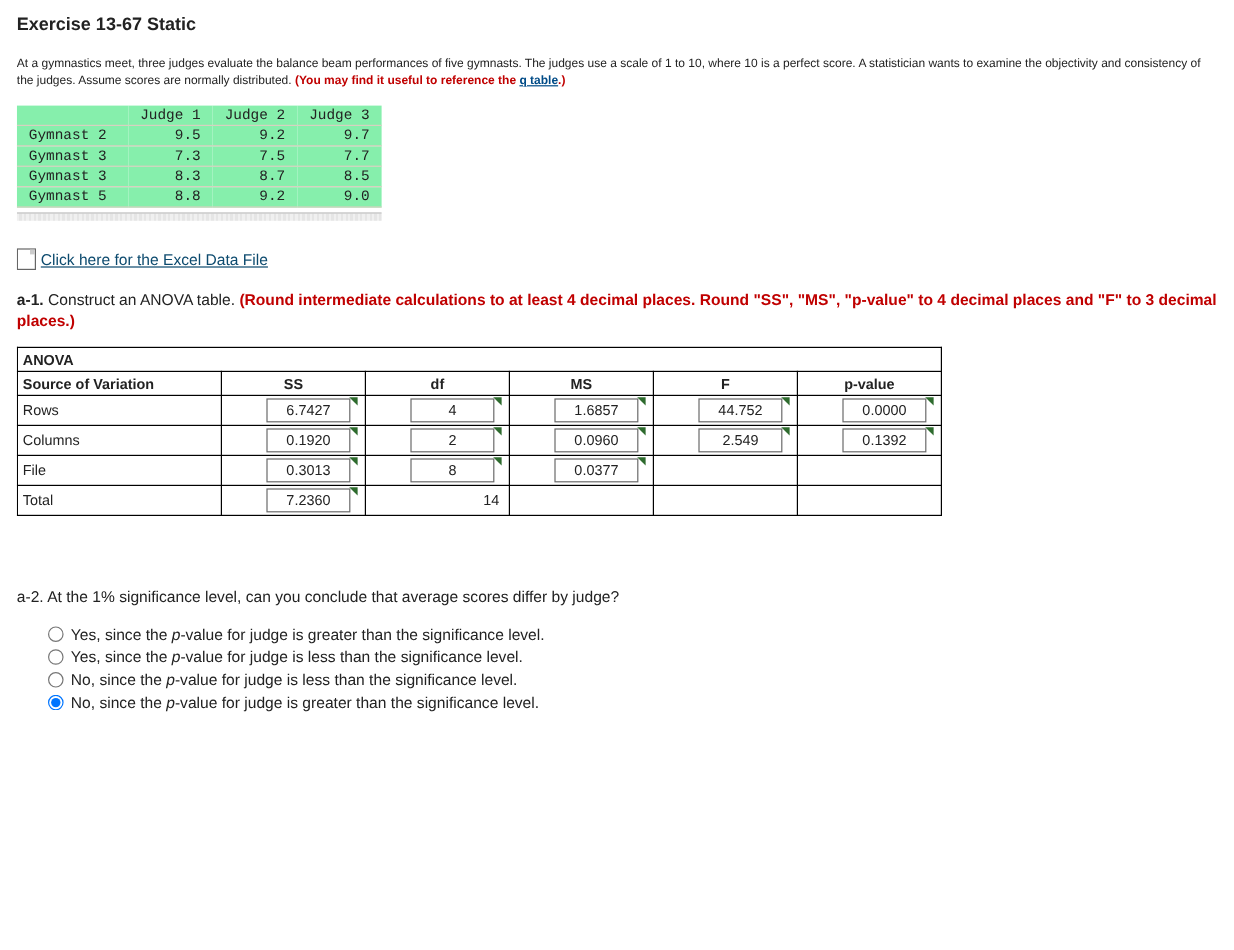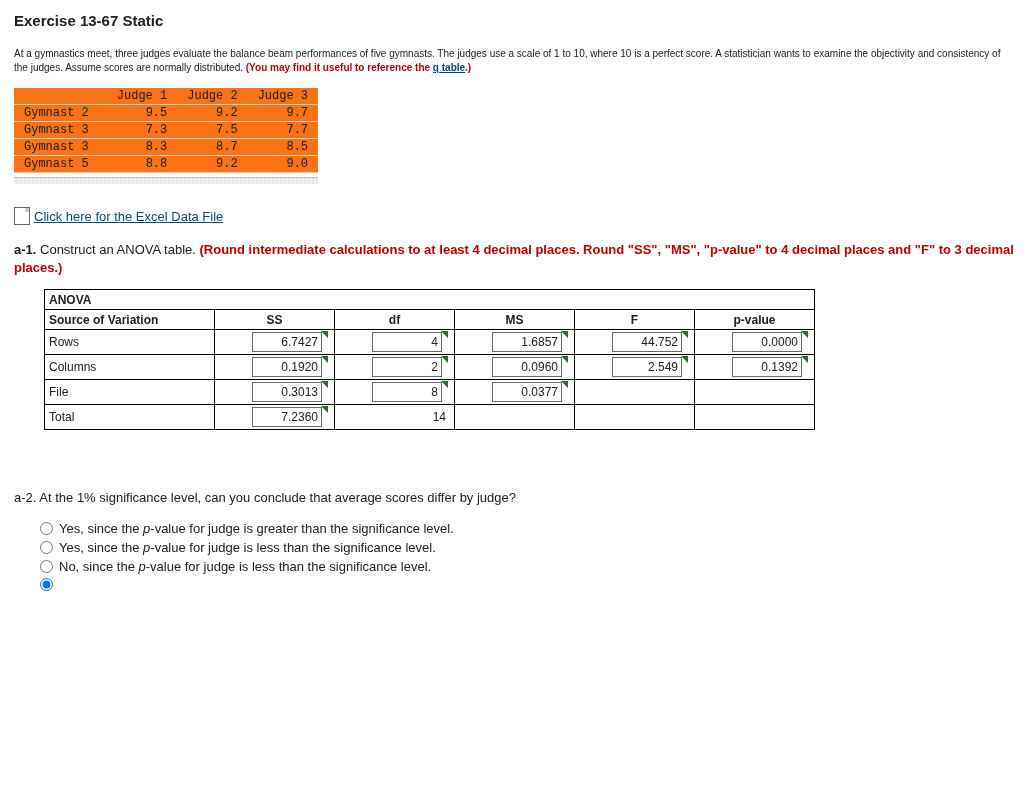--- a/index.html
+++ b/index.html
@@ -32,30 +32,30 @@
   table.scores {
     border-collapse: collapse;
     font-family: "Courier New", monospace;
     font-size: 12px;
     margin-bottom: 4px;
   }
   table.scores th, table.scores td {
     padding: 0 10px;
     text-align: right;
     border-bottom: 1px solid #d8d0c0;
-    background: #f97316;
+    background: #86efac;
     height: 16px;
   }
   table.scores th { font-weight: normal; }
   table.scores td.rowhead { text-align: left; padding-right: 18px; }
   .scores-wrap { display:inline-block; }
   .scores-bottom-bar { height:6px; border-top:1px solid #bbb; background: repeating-linear-gradient(90deg,#f0f0f0,#f0f0f0 2px,#e5e5e5 2px,#e5e5e5 4px); margin-bottom:14px;}
 
   
-  .anova-wrap { margin-top: 4px; margin-left: 30px; }
+  .anova-wrap { margin-top: 4px; }
   table.anova {
     border-collapse: collapse;
     font-size: 12px;
   }
   table.anova th, table.anova td {
     border: 1px solid #000;
     padding: 2px 6px;
     height: 20px;
     box-sizing: border-box;
   }
@@ -72,21 +72,21 @@
   table.anova td.srclabel { width: 170px; text-align:left; padding-left:4px;}
   table.anova td.num { text-align: right; width: 120px; }
   .cell-input {
     display:flex; align-items:center; justify-content:flex-end;
     height:100%;
   }
   .cell-input .val {
     display:inline-block;
     border:1px solid #6a6a6a;
     background:#fff;
-    text-align:right;
+    text-align:center;
     padding: 1px 3px;
     min-width: 62px;
     height:16px;
     line-height:16px;
     font-size:12px;
   }
   .cell-input .flag {
     width:0; height:0;
     border-style:solid;
     border-width: 0 7px 7px 0;
@@ -301,17 +301,18 @@
   <label class="opt">
     <input type="radio" name="a2" style="">
     <span>Yes, since the <span class="ital">p</span>-value for judge is less than the significance level.</span>
   </label>
   <label class="opt">
     <input type="radio" name="a2" style="">
     <span>No, since the <span class="ital">p</span>-value for judge is less than the significance level.</span>
   </label>
   <label class="opt">
     <input type="radio" name="a2" checked="" style="">
+    <span>No, since the <span class="ital">p</span>-value for judge is greater than the significance level.</span>
   </label>
 </div>
 
 
 
 
 </body></html>

